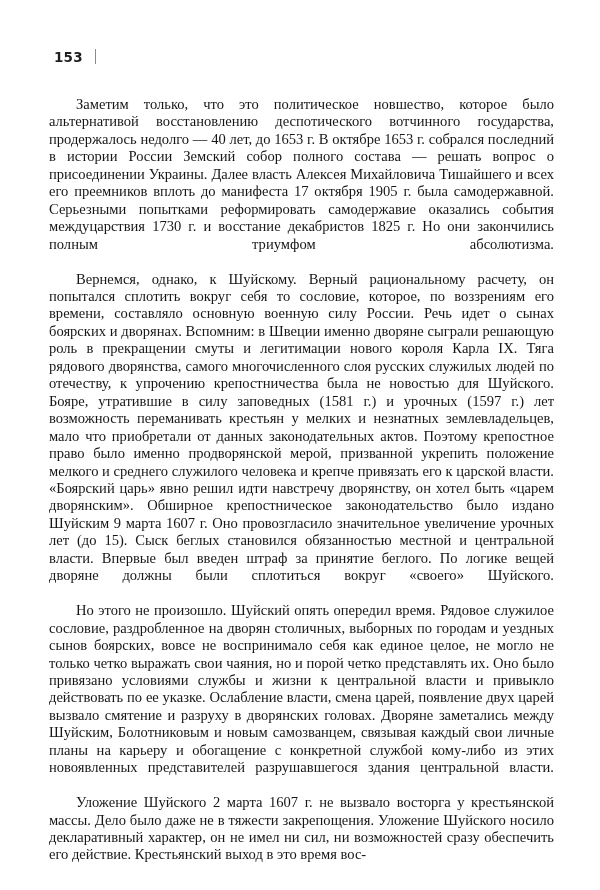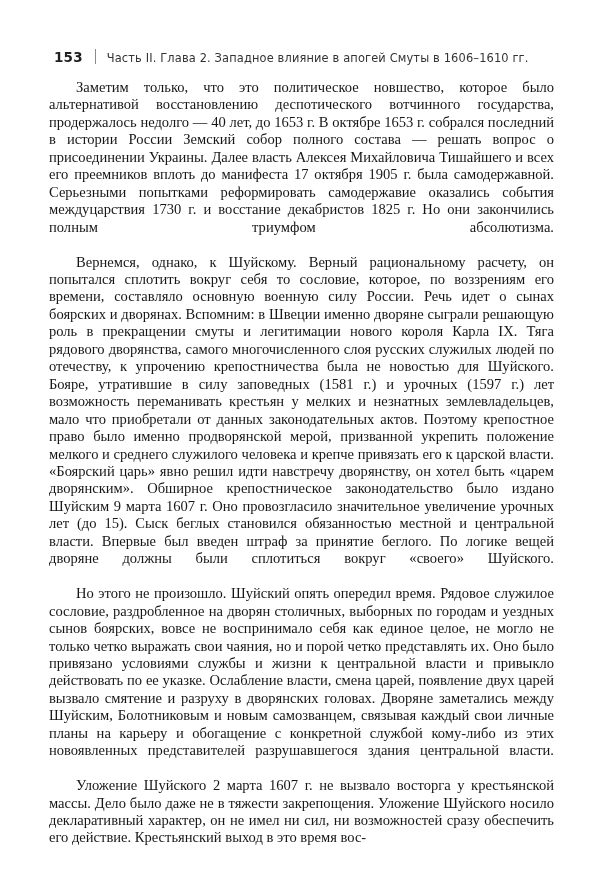--- a/index.html
+++ b/index.html
@@ -59,21 +59,21 @@
     font-size: 11.4px;
     font-weight: 400;
     letter-spacing: 0.15px;
     color: #333333;
   }
 
   
   .textblock {
     position: absolute;
     left: 49px;
-    top: 79px;
+    top: 96px;
     width: 505px;
     font-size: 14.55px;
     line-height: 17.45px;
     text-align: justify;
     text-justify: inter-word;
     hyphens: none;
     color: #161616;
   }
   .textblock p {
     margin: 0;
@@ -92,21 +92,20 @@
   }
 </style>
 </head>
 <body>
 
 <div class="page">
 
   <div class="running-head">
     <span class="folio">153</span>
     <span class="head-rule"></span>
-    <span class="head-title">Часть II. Глава 2. Западное влияние в апогей Смуты в 1606–1610 гг.</span>
   </div>
 
   <div class="textblock">
     <p>Заметим только, что это политическое новшество, которое было альтернативой восстановлению деспотического вотчинного государства, продержалось недолго — 40 лет, до 1653 г. В октябре 1653 г. собрался последний в истории России Земский собор полного состава — решать вопрос о присоединении Украины. Далее власть Алексея Михайловича Тишайшего и всех его преемников вплоть до манифеста 17 октября 1905 г. была самодержавной. Серьезными попытками реформировать самодержавие оказались события междуцарствия 1730 г. и восстание декабристов 1825 г. Но они закончились полным триумфом абсолютизма.</p>
     <p>Вернемся, однако, к Шуйскому. Верный рациональному расчету, он попытался сплотить вокруг себя то сословие, которое, по воззрениям его времени, составляло основную военную силу России. Речь идет о сынах боярских и дворянах. Вспомним: в Швеции именно дворяне сыграли решающую роль в прекращении смуты и легитимации нового короля Карла IX. Тяга рядового дворянства, самого многочисленного слоя русских служилых людей по отечеству, к упрочению крепостничества была не новостью для Шуйского. Бояре, утратившие в силу заповедных (1581 г.) и урочных (1597 г.) лет возможность переманивать крестьян у мелких и незнатных землевладельцев, мало что приобретали от данных законодательных актов. Поэтому крепостное право было именно продворянской мерой, призванной укрепить положение мелкого и среднего служилого человека и крепче привязать его к царской власти. «Боярский царь» явно решил идти навстречу дворянству, он хотел быть «царем дворянским». Обширное крепостническое законодательство было издано Шуйским 9 марта 1607 г. Оно провозгласило значительное увеличение урочных лет (до 15). Сыск беглых становился обязанностью местной и центральной власти. Впервые был введен штраф за принятие беглого. По логике вещей дворяне должны были сплотиться вокруг «своего» Шуйского.</p>
     <p>Но этого не произошло. Шуйский опять опередил время. Рядовое служилое сословие, раздробленное на дворян столичных, выборных по городам и уездных сынов боярских, вовсе не воспринимало себя как единое целое, не могло не только четко выражать свои чаяния, но и порой четко представлять их. Оно было привязано условиями службы и жизни к центральной власти и привыкло действовать по ее указке. Ослабление власти, смена царей, появление двух царей вызвало смятение и разруху в дворянских головах. Дворяне заметались между Шуйским, Болотниковым и новым самозванцем, связывая каждый свои личные планы на карьеру и обогащение с конкретной службой кому-либо из этих новоявленных представителей разрушавшегося здания центральной власти.</p>
     <p class="lastflush">Уложение Шуйского 2 марта 1607 г. не вызвало восторга у крестьянской массы. Дело было даже не в тяжести закрепощения. Уложение Шуйского носило декларативный характер, он не имел ни сил, ни возможностей сразу обеспечить его действие. Крестьянский выход в это время вос-</p>
   </div>
 
 </div>

